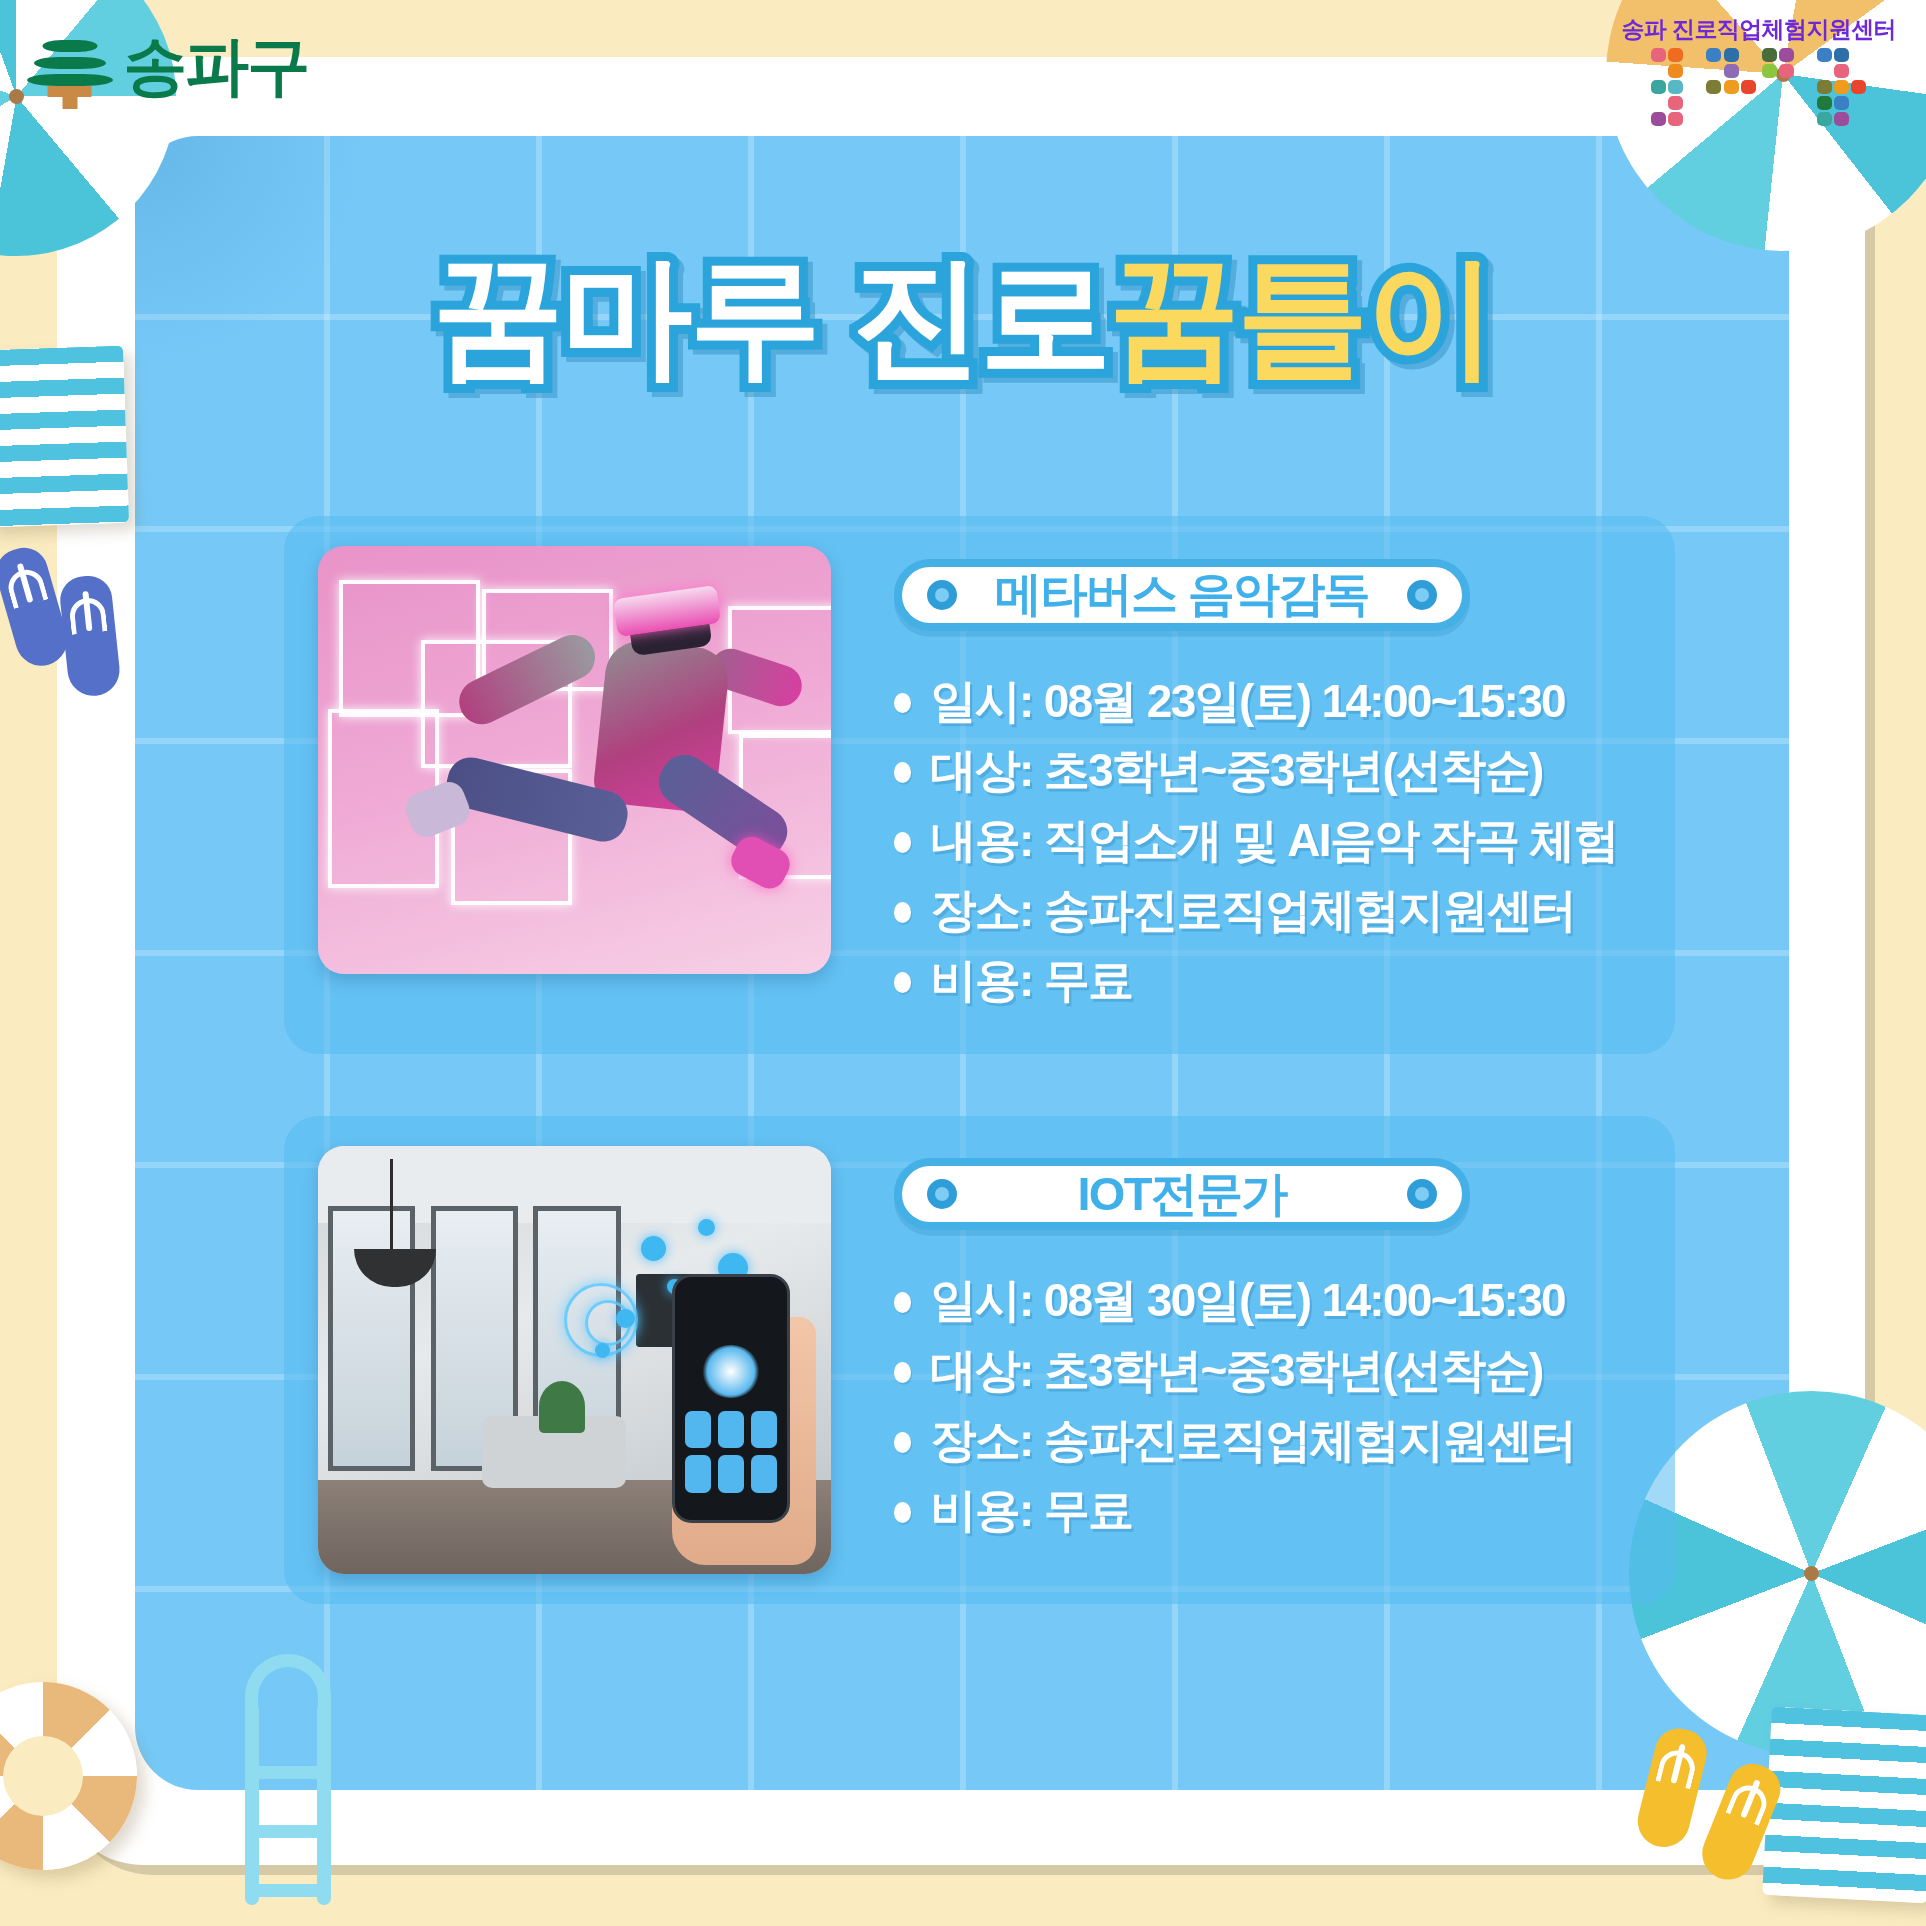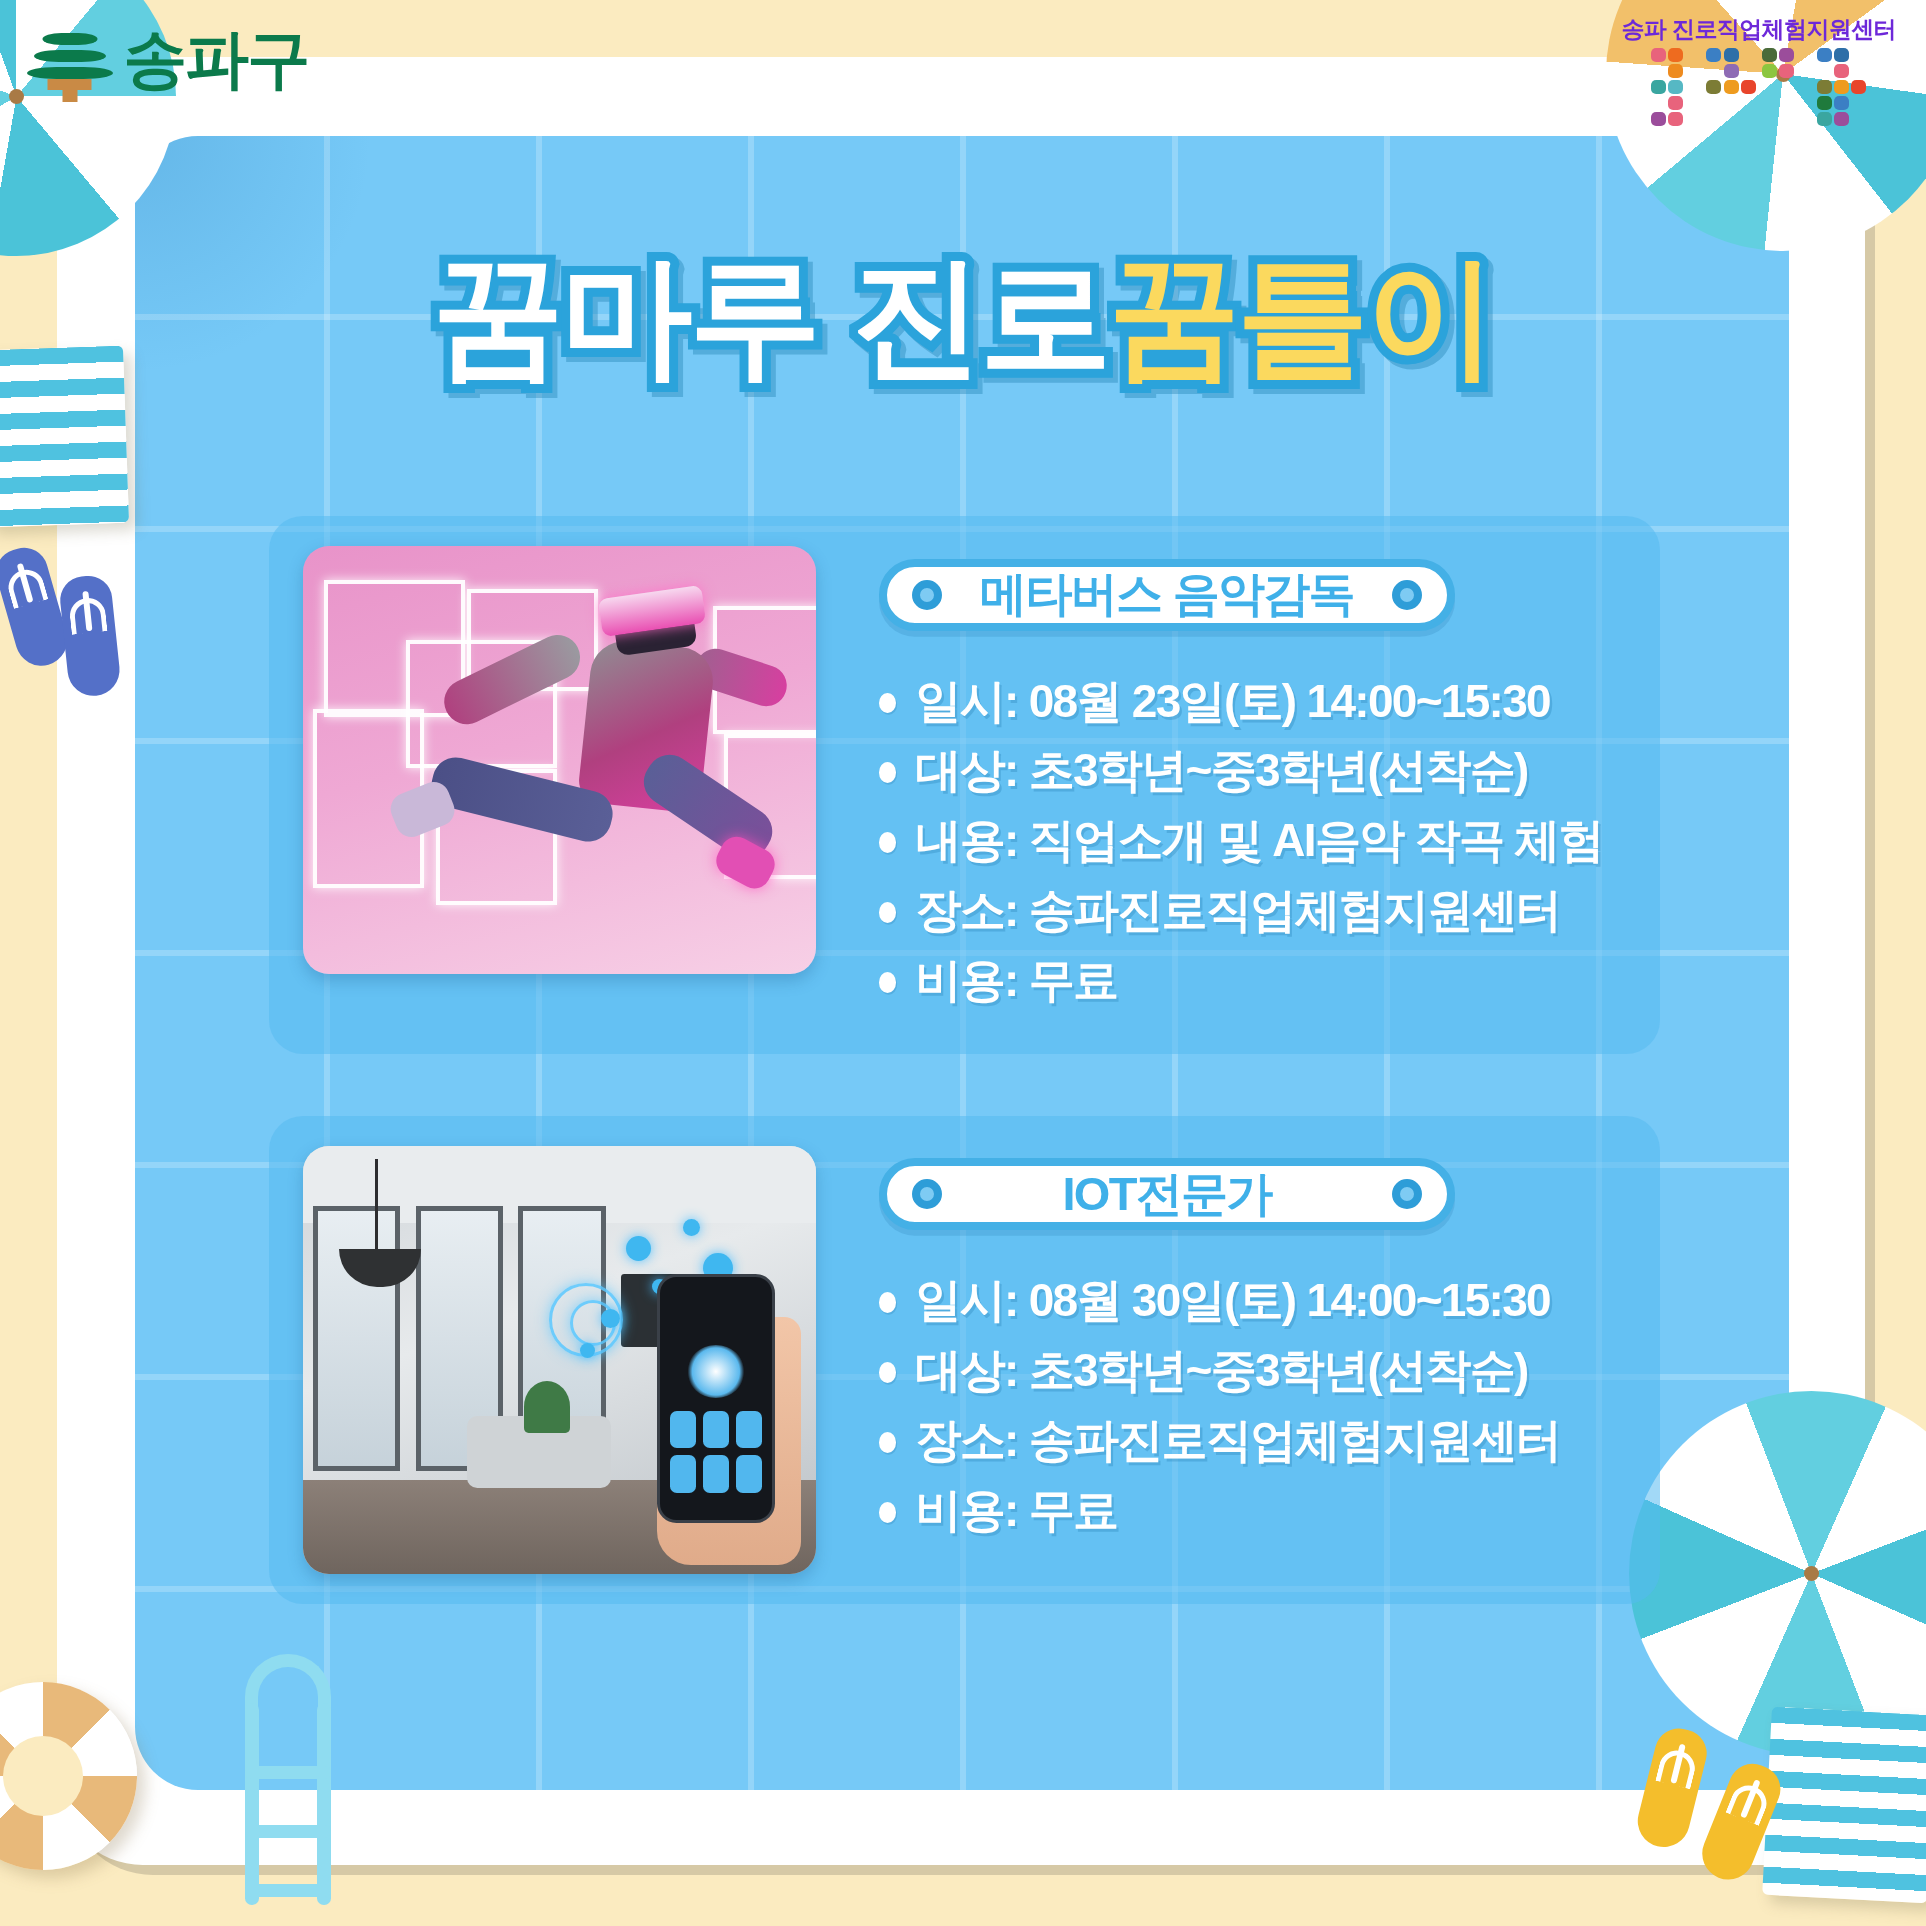--- a/index.html
+++ b/index.html
@@ -56,21 +56,21 @@
   .subtitle{
     margin-top:23px;
     font-size:47px;font-weight:bold;color:#FFFFFF;letter-spacing:-1.1px;
     white-space:nowrap;
     -webkit-text-stroke:8.6px #2BA3DB;
     paint-order:stroke fill;
     filter:drop-shadow(2.9px 3.4px 0 rgba(24,120,170,.3));
   }
 
   
-  .cards{position:absolute;left:269px;top:516px;width:1391px;}
+  .cards{position:absolute;left:284px;top:516px;width:1391px;}
   .card{
     position:relative;
     background:rgba(86,186,240,.55);
     border-radius:34px;
     padding:30px 34px;
     display:flex;align-items:flex-start;gap:63px;
     margin-bottom:62px;
     min-height:462px;
     box-sizing:border-box;
   }
@@ -143,21 +143,21 @@
   .phone-grid{position:absolute;left:9%;top:55%;width:82%;height:34%;display:grid;grid-template-columns:repeat(3,1fr);grid-template-rows:repeat(2,1fr);gap:8%;}
   .phone-grid i{background:#51B7EE;border-radius:6.8px;display:block;}
   .hand{position:absolute;right:3%;bottom:2%;width:28%;height:58%;background:linear-gradient(180deg,#f2c6a8,#e0ab8a);border-radius:34px 17px 23px 34px;}
   .iot-node{position:absolute;border-radius:50%;background:#3FB7F0;box-shadow:0 0 11.4px rgba(70,190,255,.9);}
   .iot-ring{position:absolute;border-radius:50%;border:3.4px solid rgba(90,200,255,.85);box-shadow:0 0 13.7px rgba(90,200,255,.7);}
 
   
   .decor{position:absolute;pointer-events:none;}
 
   
-  .logo-tl{position:absolute;left:27px;top:16px;display:flex;align-items:center;gap:10.3px;z-index:40;}
+  .logo-tl{position:absolute;left:27px;top:23px;display:flex;align-items:center;gap:10.3px;z-index:40;}
   .tree{position:relative;width:86px;height:86px;}
   .tree .tier{position:absolute;left:50%;transform:translateX(-50%);height:12.5px;background:#0B7A4B;border-radius:50%/70%;}
   .tree .t1{top:16px;width:55px;}
   .tree .t2{top:33px;width:72px;}
   .tree .t3{top:50px;width:86px;}
   .tree .trunk{position:absolute;left:50%;transform:translateX(-50%);top:62px;width:15px;height:23px;background:#C98A45;}
   .tree .trunk:after{content:"";position:absolute;left:-15px;top:0;width:44px;height:11.4px;background:#C98A45;}
   .logo-text{font-size:64px;font-weight:bold;color:#0B7A4B;letter-spacing:-2.3px;}
 
   

